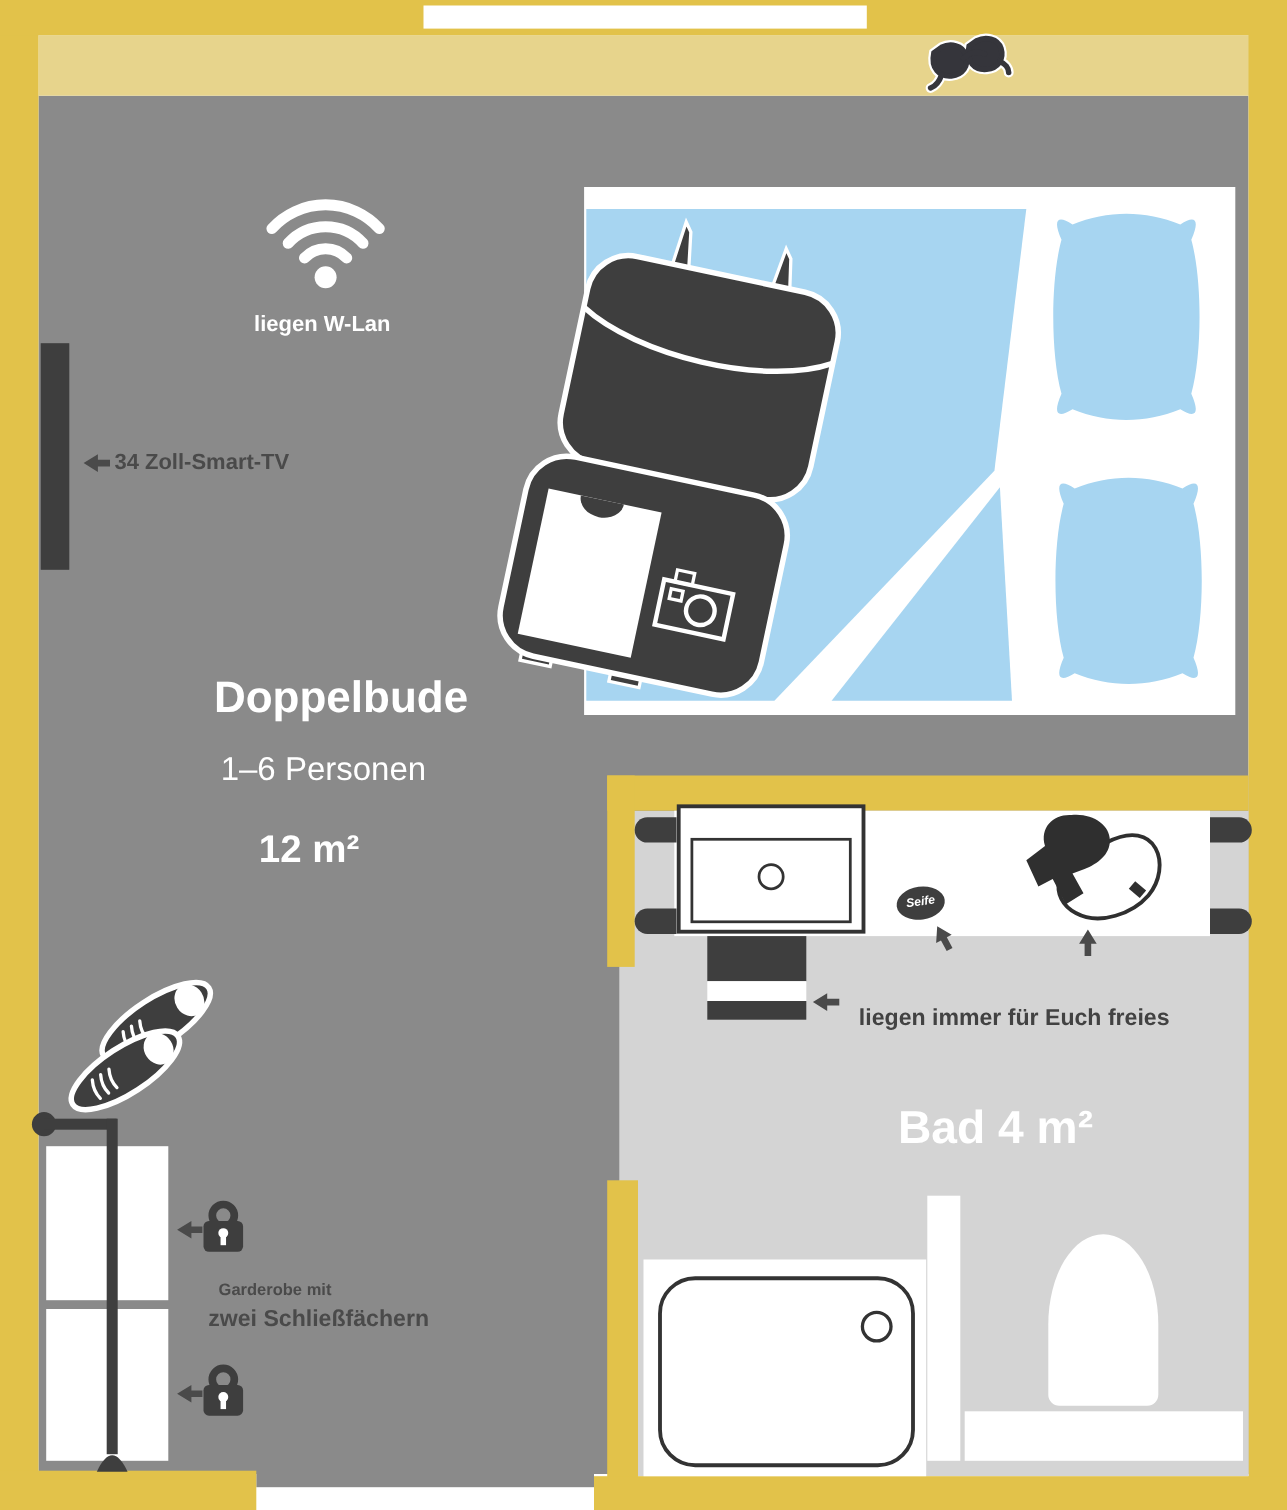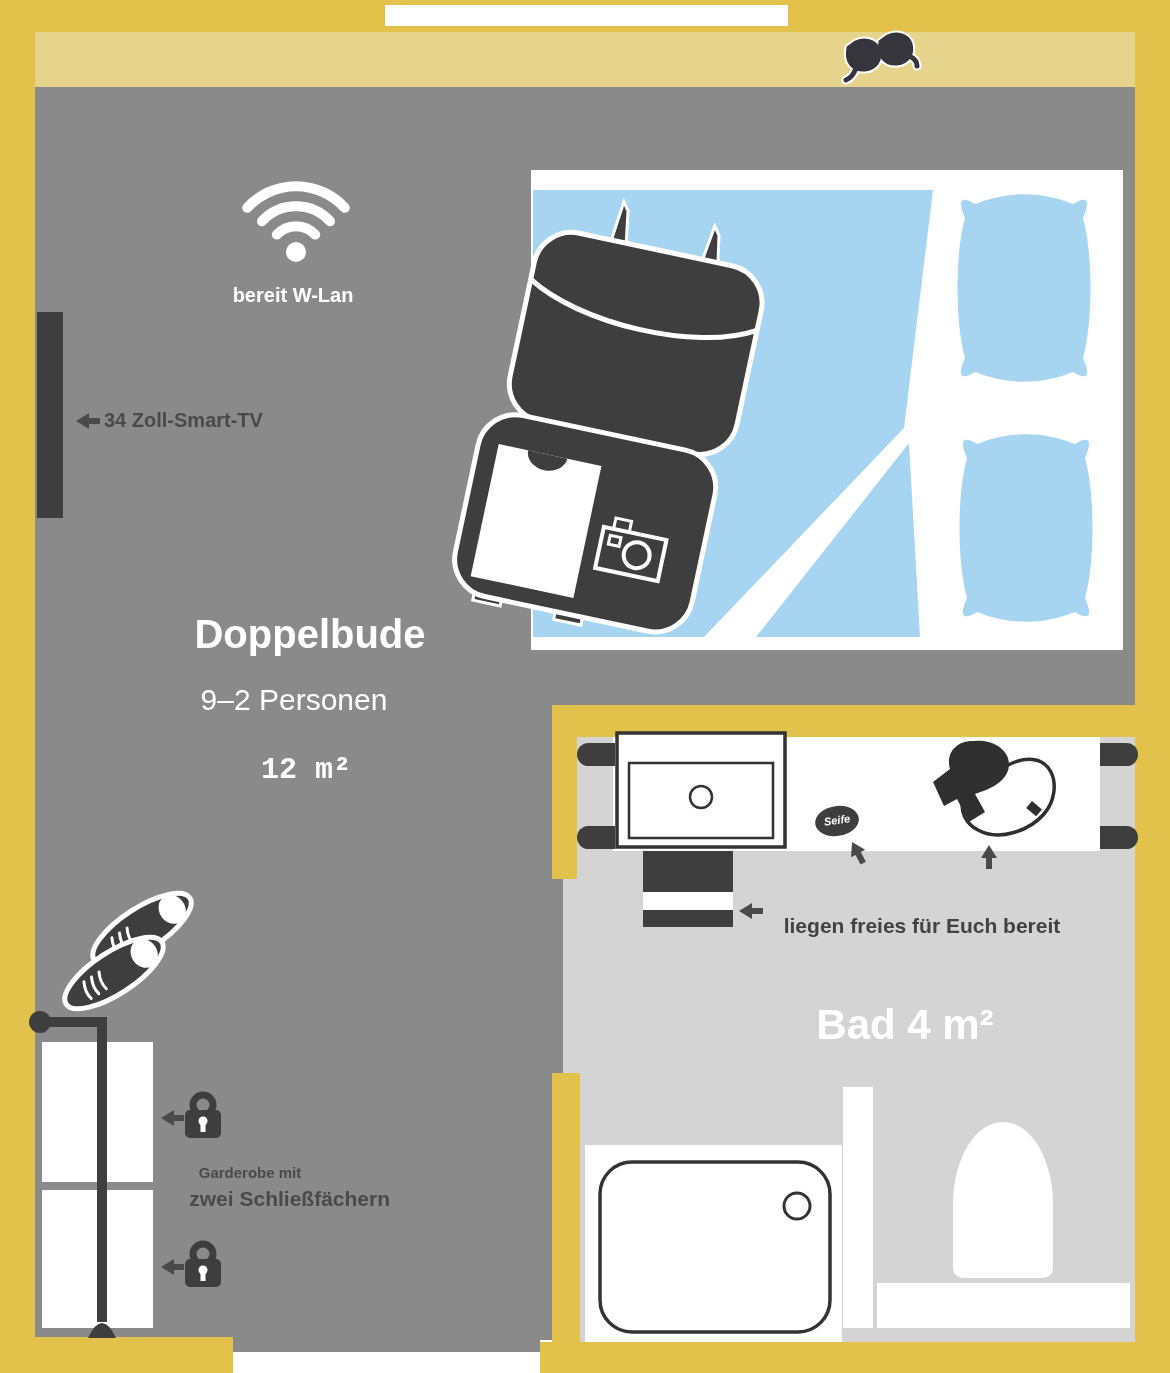--- a/index.html
+++ b/index.html
@@ -194,23 +194,23 @@
     <g class="f-txt">
       <path d="M76,421 L89,413 L89,418 L100,418 L100,424 L89,424 L89,429 Z"></path>
       <path d="M739,911 L752,903 L752,908 L763,908 L763,914 L752,914 L752,919 Z"></path>
       <path d="M161,1118 L174,1110 L174,1115 L184,1115 L184,1121 L174,1121 L174,1126 Z"></path>
       <path d="M161,1267 L174,1259 L174,1264 L184,1264 L184,1270 L174,1270 L174,1275 Z"></path>
       <path d="M989,845 L981,858 L986,858 L986,869 L992,869 L992,858 L997,858 Z"></path>
       <path transform="rotate(-28 852 842)" d="M852,842 L844,855 L849,855 L849,866 L855,866 L855,855 L860,855 Z"></path>
     </g>
   </svg>
 
-  <div class="abs textlayer txt-white b center" style="left:193px;top:284px;width:200px;font-size:20px;">bereit W-Lan</div>
+  <div class="abs textlayer txt-white b center" style="left:193px;top:284px;width:200px;font-size:20px;">liegen W-Lan</div>
   <div class="abs textlayer txt-dark b" style="left:104px;top:409px;font-size:20px;">34 Zoll-Smart-TV</div>
   <div class="abs textlayer txt-white b center" style="left:160px;top:612px;width:300px;font-size:40px;">Doppelbude</div>
-  <div class="abs textlayer txt-white center" style="left:144px;top:683px;width:300px;font-size:30px;font-weight:300;">9–2 Personen</div>
-  <div class="abs textlayer txt-white b center" style="left:156px;top:753px;width:300px;font-size:30px;font-family:Liberation Mono, monospace;">12 m²</div>
+  <div class="abs textlayer txt-white center" style="left:144px;top:683px;width:300px;font-size:30px;font-weight:300;">1–6 Personen</div>
+  <div class="abs textlayer txt-white b center" style="left:131px;top:753px;width:300px;font-size:35px;">12 m²</div>
   <div class="abs textlayer txt-dark b center" style="left:110px;top:1160px;width:280px;font-size:15px;line-height:26px;text-align:center;">Garderobe mit</div>
   <div class="abs textlayer txt-dark b center" style="left:110px;top:1186px;width:280px;font-size:21px;line-height:26px;text-align:right;">zwei Schließfächern</div>
   <div class="abs textlayer txt-white b center" style="left:755px;top:1001px;width:300px;font-size:42px;">Bad 4 m²</div>
   <div class="abs textlayer center" style="left:812px;top:814px;width:50px;font-size:11px;font-style:italic;font-weight:bold;color:#fff;transform:rotate(-8deg);">Seife</div>
-  <div class="abs textlayer txt-dark b center" style="left:772px;top:912px;width:300px;font-size:21px;line-height:28px;color:#424242;">liegen freies für Euch bereit</div>
+  <div class="abs textlayer txt-dark b center" style="left:772px;top:912px;width:300px;font-size:21px;line-height:28px;color:#424242;">liegen immer für Euch freies</div>
 </div>
 
 </body></html>

